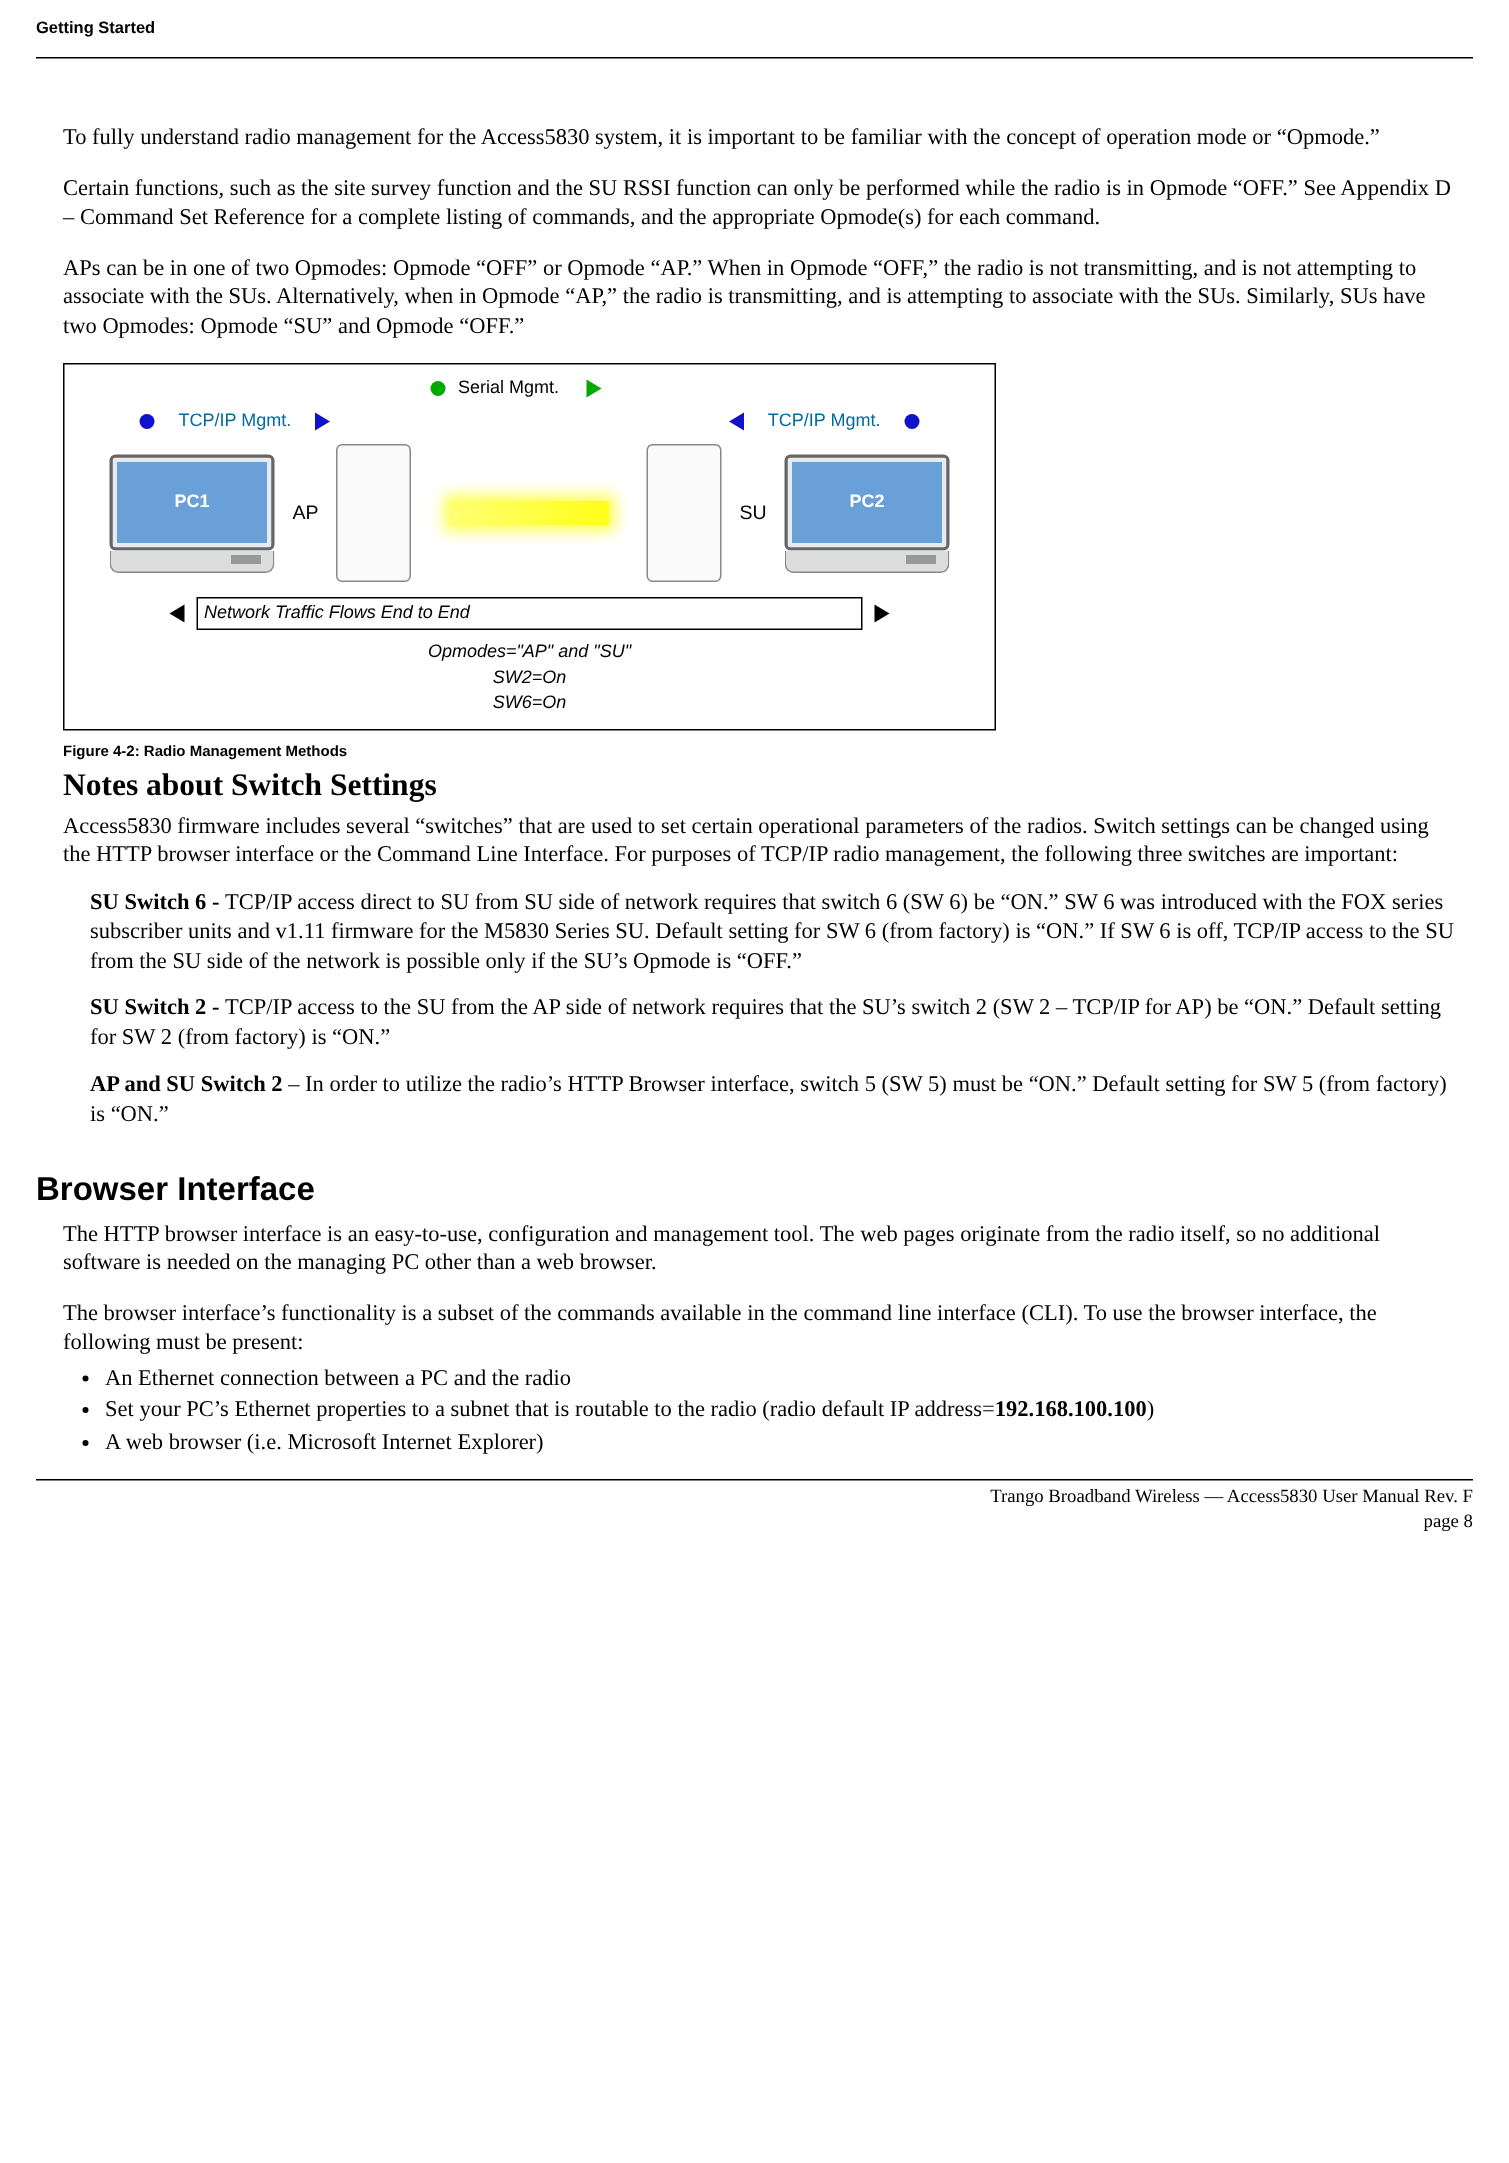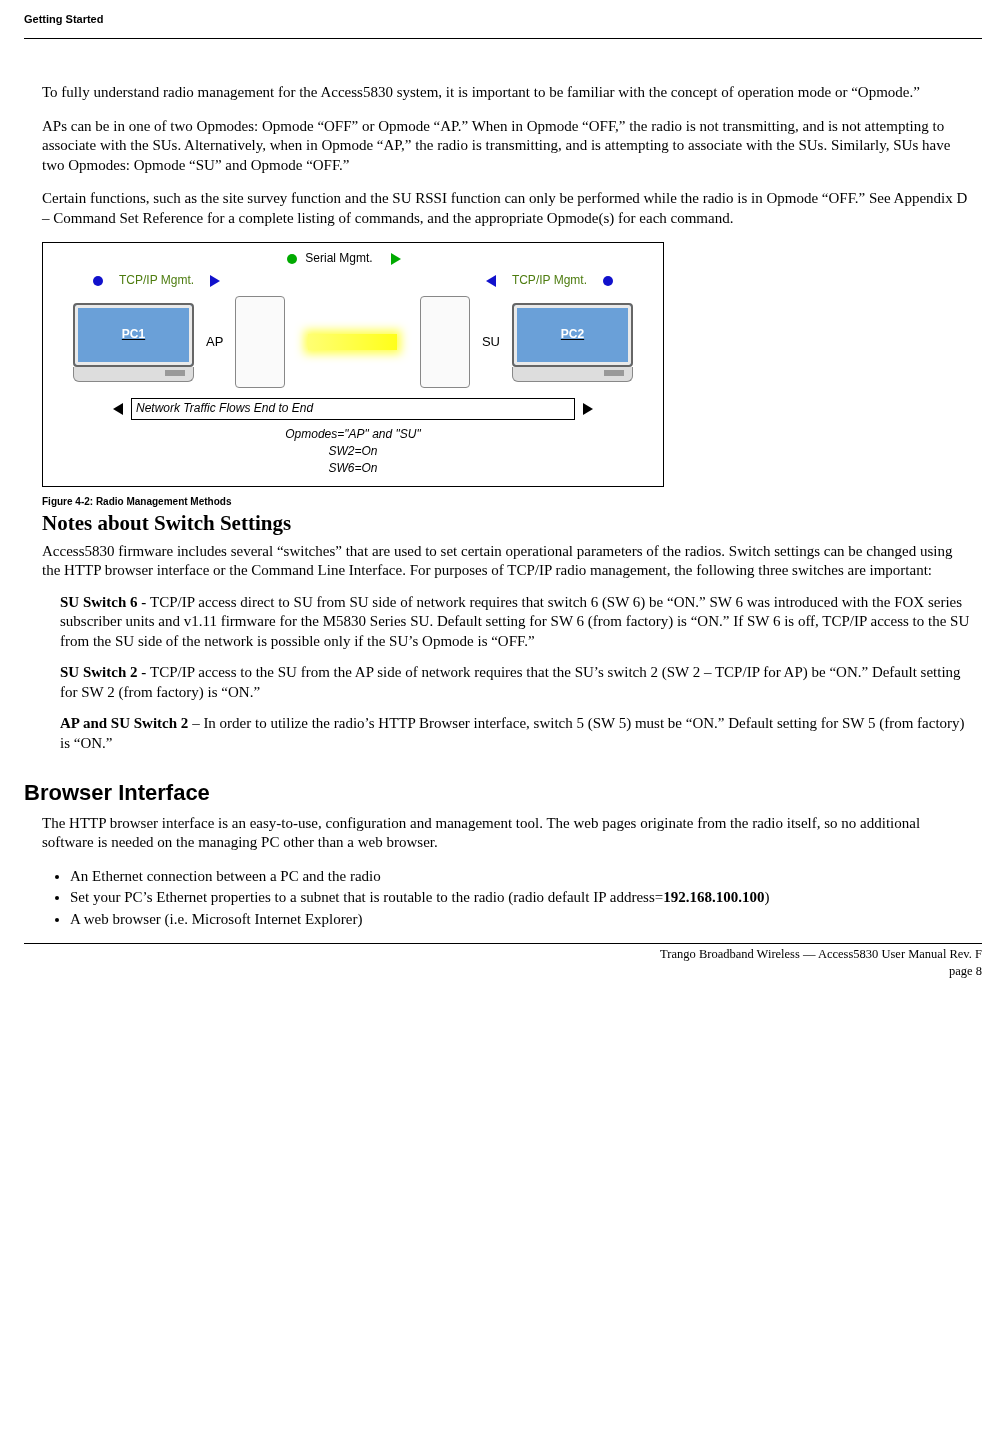--- a/index.html
+++ b/index.html
@@ -51,21 +51,21 @@
     content:"";
     position:absolute; right:0; top:50%; transform:translateY(-50%);
     width:0;height:0;border-top:6px solid transparent;border-bottom:6px solid transparent;border-left:10px solid #0a0;
   }
   .fig-tcp-row{
     display:flex; justify-content:space-between; align-items:center;
     margin:6px 40px 6px 40px;
   }
   .fig-tcp{
     display:inline-block; position:relative; padding:0 26px;
-    color:#4d7c0f;
+    color:#0369a1;
   }
   .fig-tcp::before{
     content:""; position:absolute; left:0; top:50%; transform:translateY(-50%);
     width:10px;height:10px;border-radius:50%;background:#11c;
   }
   .fig-tcp::after{
     content:""; position:absolute; right:0; top:50%; transform:translateY(-50%);
     width:0;height:0;border-top:6px solid transparent;border-bottom:6px solid transparent;border-left:10px solid #11c;
   }
   .fig-tcp.rev::before{
@@ -74,22 +74,21 @@
   .fig-tcp.rev::after{
     right:auto; left:0;
     border-left:none; border-right:10px solid #11c;
   }
   .fig-diagram{
     display:flex; align-items:center; justify-content:space-between;
     margin:8px 20px 10px 20px;
     gap:12px;
   }
   .laptop{
-    width:121px;
-    text-decoration:underline;
+    width:110px;
   }
   .laptop-screen{
     border:2px solid #666;
     border-radius:4px;
     background:#6aa0d8;
     height:60px;
     display:flex;align-items:center;justify-content:center;
     color:#fff;font-weight:bold;
     box-shadow:inset 0 0 0 3px #eaeaea;
   }
@@ -166,22 +165,22 @@
   }
 </style>
 </head>
 <body>
 
 <div class="header-section">Getting Started</div>
 
 <div class="body-indent">
 
   <p class="para">To fully understand radio management for the Access5830 system, it is important to be familiar with the concept of operation mode or “Opmode.”</p>
+  <p class="para">Certain functions, such as the site survey function and the SU RSSI function can only be performed while the radio is in Opmode “OFF.”  See Appendix D – Command Set Reference for a complete listing of commands, and the appropriate Opmode(s) for each command.</p>
   <p class="para">APs can be in one of two Opmodes: Opmode “OFF” or Opmode “AP.”   When in Opmode “OFF,” the radio is not transmitting, and is not attempting to associate with the SUs.  Alternatively, when in Opmode “AP,” the radio is transmitting, and is attempting to associate with the SUs.   Similarly, SUs have two Opmodes: Opmode “SU” and Opmode “OFF.”</p>
-  <p class="para">Certain functions, such as the site survey function and the SU RSSI function can only be performed while the radio is in Opmode “OFF.”  See Appendix D – Command Set Reference for a complete listing of commands, and the appropriate Opmode(s) for each command.</p>
 
   <div class="figure-box">
     <div class="fig-labels-top">
       <span class="fig-serial">Serial Mgmt.</span>
     </div>
     <div class="fig-tcp-row">
       <span class="fig-tcp">TCP/IP Mgmt.</span>
       <span class="fig-tcp rev">TCP/IP Mgmt.</span>
     </div>
     <div class="fig-diagram">
@@ -227,20 +226,21 @@
   </div>
   <div class="switch-block">
     <span class="sw-name">SU Switch 2 - </span><span>TCP/IP access to the SU from the AP side of network requires that the SU’s switch 2 (SW 2 – TCP/IP for AP) be “ON.”  Default setting for SW 2 (from factory) is “ON.”</span>
   </div>
   <div class="switch-block">
     <span class="sw-name">AP and SU Switch 2</span><span> – In order to utilize the radio’s HTTP Browser interface, switch 5 (SW 5) must be “ON.”  Default setting for SW 5 (from factory) is “ON.”</span>
   </div>
 
   <h2 class="section-h">Browser Interface</h2>
   <p class="para">The HTTP browser interface is an easy-to-use, configuration and management tool.  The web pages originate from the radio itself, so no additional software is needed on the managing PC other than a web browser.</p>
+  <div>The browser interface’s functionality is a subset of the commands available in the command line interface (CLI).  To use the browser interface, the following must be present:</div>
   <ul class="bullets">
     <li>An Ethernet connection between a PC and the radio</li>
     <li>
       <span>Set your PC’s Ethernet properties to a subnet that is routable to the radio (radio default IP address=</span><span class="ip">192.168.100.100</span><span>)</span>
     </li>
     <li>A web browser (i.e. Microsoft Internet Explorer)</li>
   </ul>
 
 </div>
 

